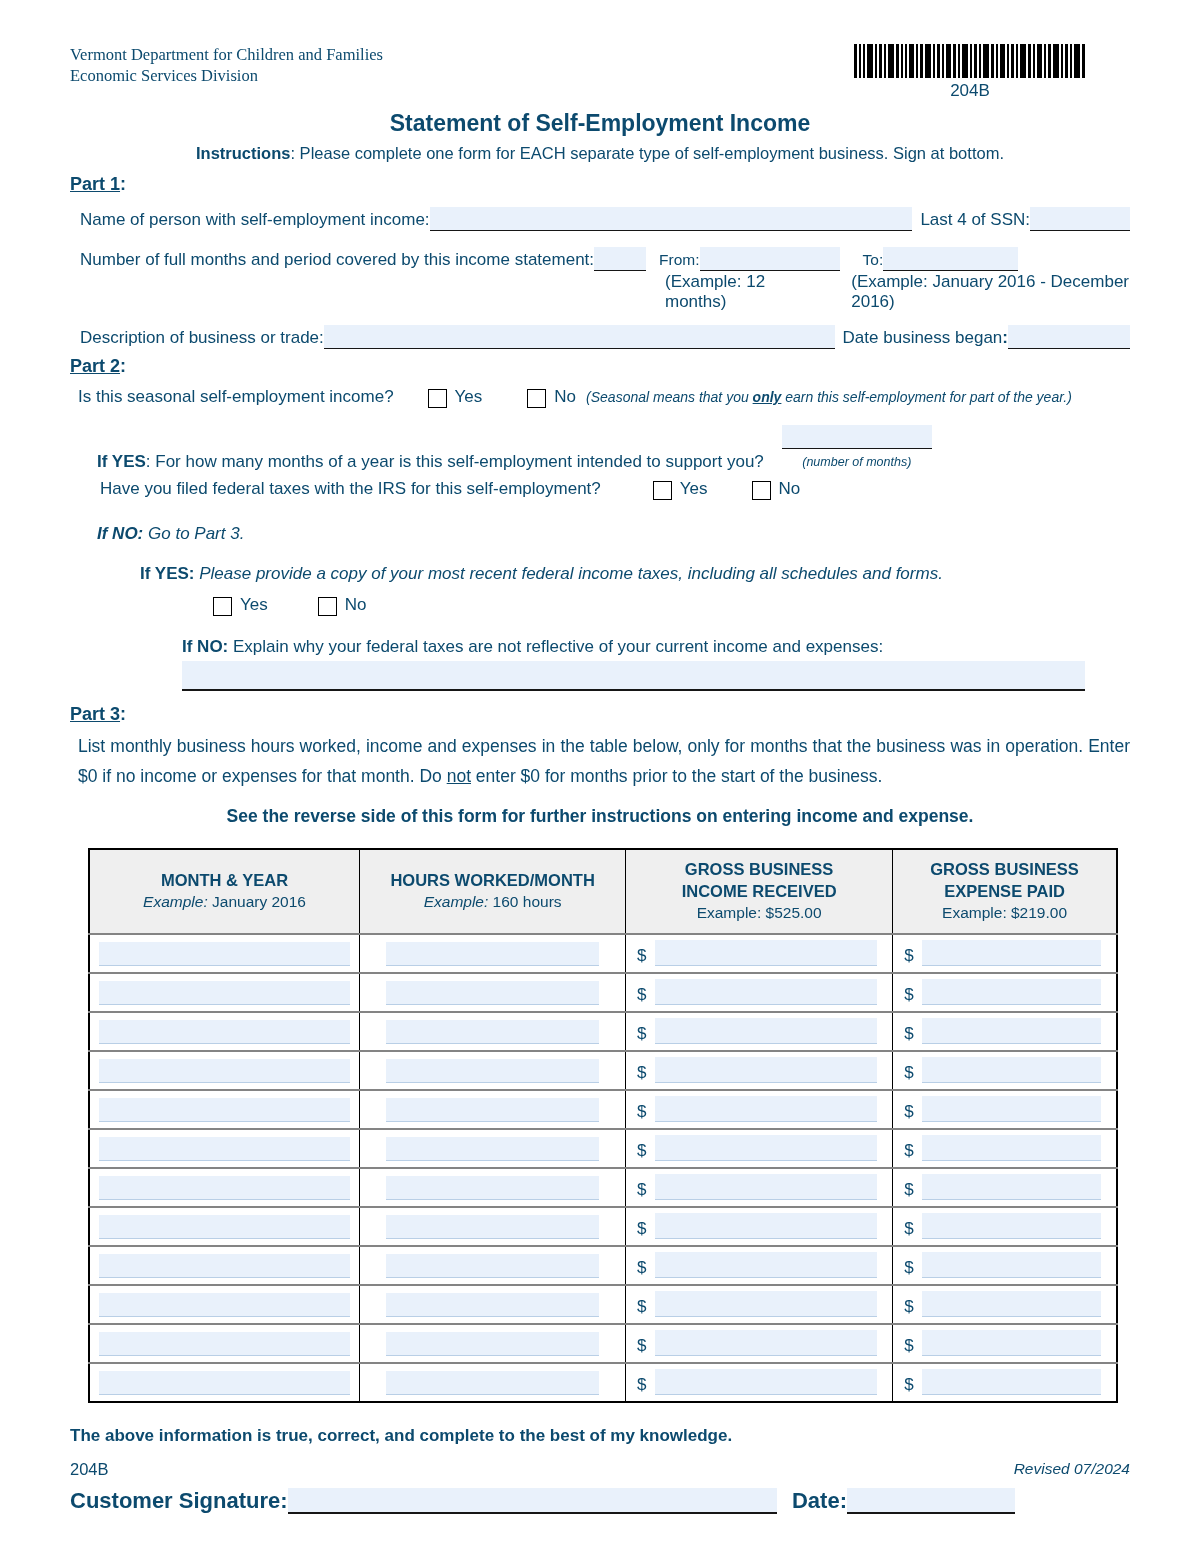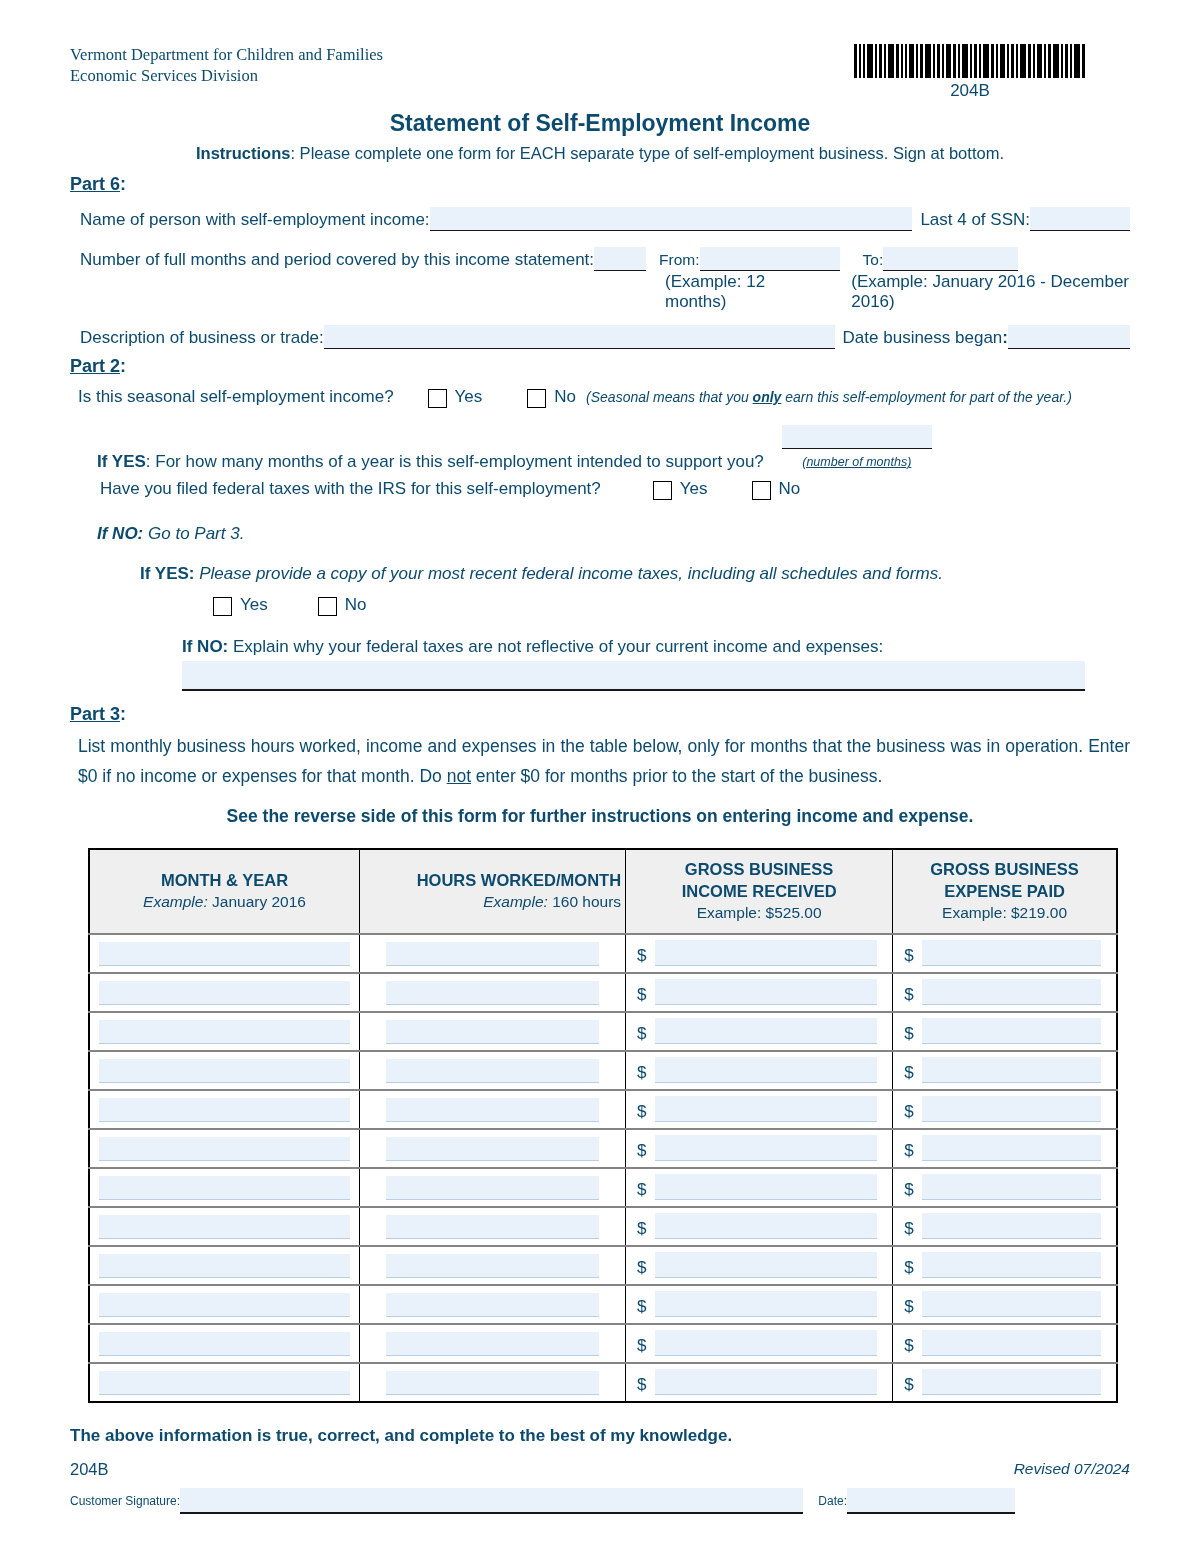--- a/index.html
+++ b/index.html
@@ -38,21 +38,21 @@
     display:inline-block;
     background:#fff;
     margin-right:8px;
     flex:none;
     align-self:center;
     margin-top:2px;
   }
   .yn{display:inline-flex;align-items:center;padding-left:12px;}
   .ex-row{display:flex;font-size:17px;margin-top:1px;}
   .mstack{display:inline-flex;flex-direction:column;align-items:center;margin-left:18px;}
-  .mstack .cap{font-size:12.5px;font-style:italic;margin-top:2px;text-decoration:underline;}
+  .mstack .cap{font-size:12.5px;font-style:italic;margin-top:2px;}
   .bi{font-weight:bold;font-style:italic;}
   .it{font-style:italic;}
   .b{font-weight:bold;}
   .explain-field{
     background:#e9f1fb;border-bottom:2.4px solid #161616;
     height:28px;margin-left:112px;width:903px;margin-top:3px;
   }
   .para{font-size:17.5px;line-height:1.72;margin-top:6px;padding-left:8px;text-align:justify;}
   .see-rev{text-align:center;font-weight:bold;font-size:17.5px;margin-top:15px;}
   
@@ -87,21 +87,21 @@
     height:24px;
     box-sizing:border-box;
   }
   td.c1 .cellfield{margin:0 9px;}
   td.c2 .cellfield{margin:0 26px;}
   .money{display:flex;align-items:flex-end;padding:0 15px 0 11px;}
   .money .dollar{font-size:17px;line-height:20px;}
   .money .cellfield{flex:1;margin-left:8px;height:26px;border-bottom:1.6px solid #b9cfe6;}
   
   .attest{font-weight:bold;font-size:17px;margin-top:23px;}
-  .sig-row{display:flex;align-items:center;font-size:12px;font-weight:normal;margin-top:42px;margin-right:115px;}
+  .sig-row{display:flex;align-items:center;font-size:22px;font-weight:bold;margin-top:42px;margin-right:115px;}
   .sig-row .field{border-bottom:2.1px solid #161616;height:26px;}
   .footer{
     position:absolute;left:70px;right:70px;top:1460px;
     display:flex;justify-content:space-between;
     font-size:16.5px;
   }
   .footer .rev{font-style:italic;font-size:15.5px;margin-left:20px;}
   svg.bc{display:block;margin:0 auto;}
 </style>
 </head>
@@ -164,21 +164,21 @@
         </g>
       </svg>
       <div class="bc-label">204B</div>
     </div>
   </div>
 
   <div class="title">Statement of Self-Employment Income</div>
 
   <div class="instr"><span class="b">Instructions</span><span>: Please complete one form for EACH separate type of self-employment business. Sign at bottom.</span></div>
 
-  <div class="part-label"><u>Part 6</u><span>:</span></div>
+  <div class="part-label"><u>Part 1</u><span>:</span></div>
 
   <div class="row" style="margin-top:12px;margin-left:10px;">
     <span class="lbl">Name of person with self-employment income:</span>
     <span class="field" style="flex:1;"></span>
     <span class="lbl" style="margin-left:8px;">Last 4 of SSN:</span>
     <span class="field" style="width:100px;"></span>
   </div>
 
   <div class="row" style="margin-top:16px;margin-left:10px;">
     <span class="lbl">Number of full months and period covered by this income statement:</span>
@@ -267,21 +267,21 @@
 
   <div class="see-rev">See the reverse side of this form for further instructions on entering income and expense.</div>
 
   <table class="inc">
     <thead>
       <tr>
         <th style="width:25.4%;">
           <div>MONTH &amp; YEAR</div>
           <div class="ex"><i>Example:</i><span> January 2016</span></div>
         </th>
-        <th style="width:25%;text-align:right;">
+        <th style="width:25%;">
           <div>HOURS WORKED/MONTH</div>
           <div class="ex"><i>Example:</i><span> 160 hours</span></div>
         </th>
         <th style="width:25.1%;">
           <div style="width:175px;margin:0 auto;">GROSS BUSINESS INCOME RECEIVED</div>
           <div class="ex">Example: $525.00</div>
         </th>
         <th>
           <div style="width:160px;margin:0 auto;">GROSS BUSINESS EXPENSE PAID</div>
           <div class="ex">Example: $219.00</div>

